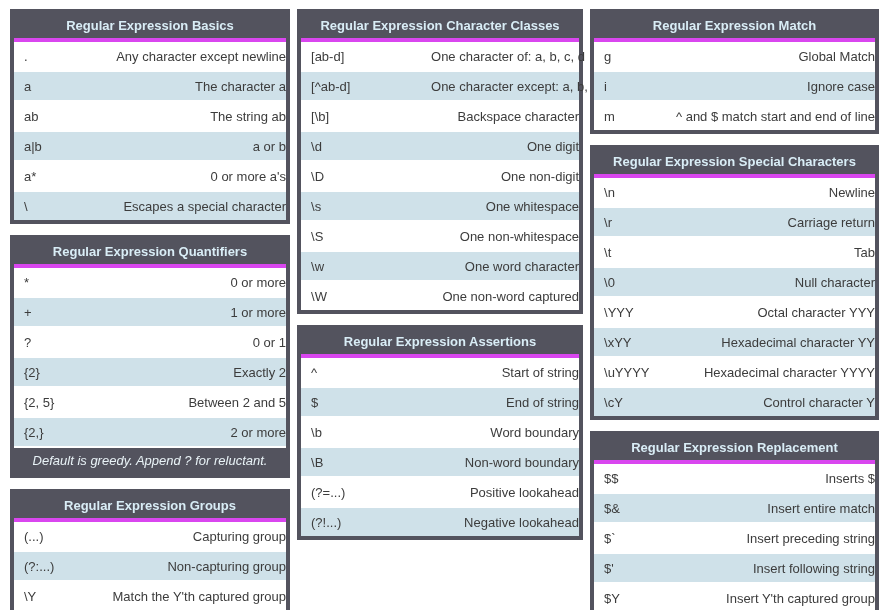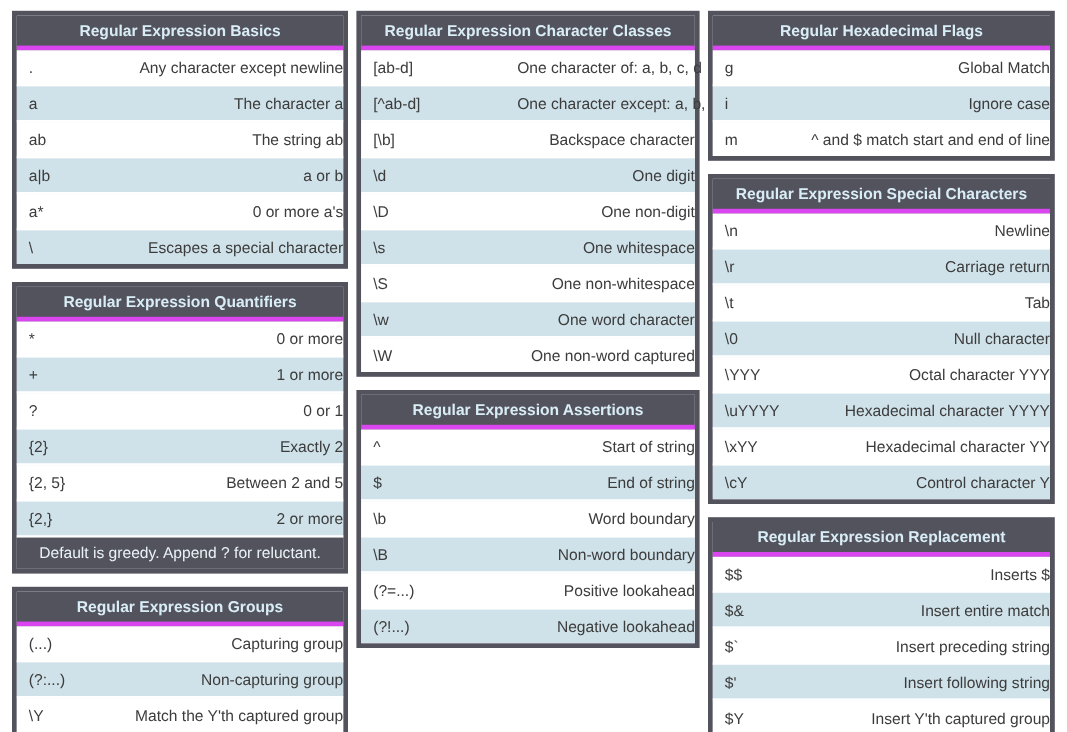--- a/index.html
+++ b/index.html
@@ -66,20 +66,21 @@
   .tbl-replacement .code { width: 39px; }
 
   .tbl-footer {
     background: #53535e;
     color: #e9f3f7;
     font-size: 13px;
     text-align: center;
     height: 26px;
     line-height: 26px;
     white-space: nowrap;
+    font-style: italic;
   }
 </style>
 </head>
 <body>
 
 <div class="sheet">
 
   <div class="col col1">
 
     <div class="tbl tbl-basics">
@@ -225,21 +226,21 @@
         <span class="code">(?!...)</span>
         <span class="desc">Negative lookahead</span>
       </div>
     </div>
 
   </div>
 
   <div class="col col3">
 
     <div class="tbl tbl-flags">
-      <div class="tbl-title">Regular Hexadecimal Flags</div>
+      <div class="tbl-title">Regular Expression Match</div>
       <div class="row">
         <span class="code">g</span>
         <span class="desc">Global Match</span>
       </div>
       <div class="row">
         <span class="code">i</span>
         <span class="desc">Ignore case</span>
       </div>
       <div class="row">
         <span class="code">m</span>
@@ -263,28 +264,28 @@
       </div>
       <div class="row">
         <span class="code">\0</span>
         <span class="desc">Null character</span>
       </div>
       <div class="row">
         <span class="code">\YYY</span>
         <span class="desc">Octal character YYY</span>
       </div>
       <div class="row">
+        <span class="code">\xYY</span>
+        <span class="desc">Hexadecimal character YY</span>
+      </div>
+      <div class="row">
         <span class="code">\uYYYY</span>
         <span class="desc">Hexadecimal character YYYY</span>
       </div>
       <div class="row">
-        <span class="code">\xYY</span>
-        <span class="desc">Hexadecimal character YY</span>
-      </div>
-      <div class="row">
         <span class="code">\cY</span>
         <span class="desc">Control character Y</span>
       </div>
     </div>
 
     <div class="tbl tbl-replacement">
       <div class="tbl-title">Regular Expression Replacement</div>
       <div class="row">
         <span class="code">$$</span>
         <span class="desc">Inserts $</span>

